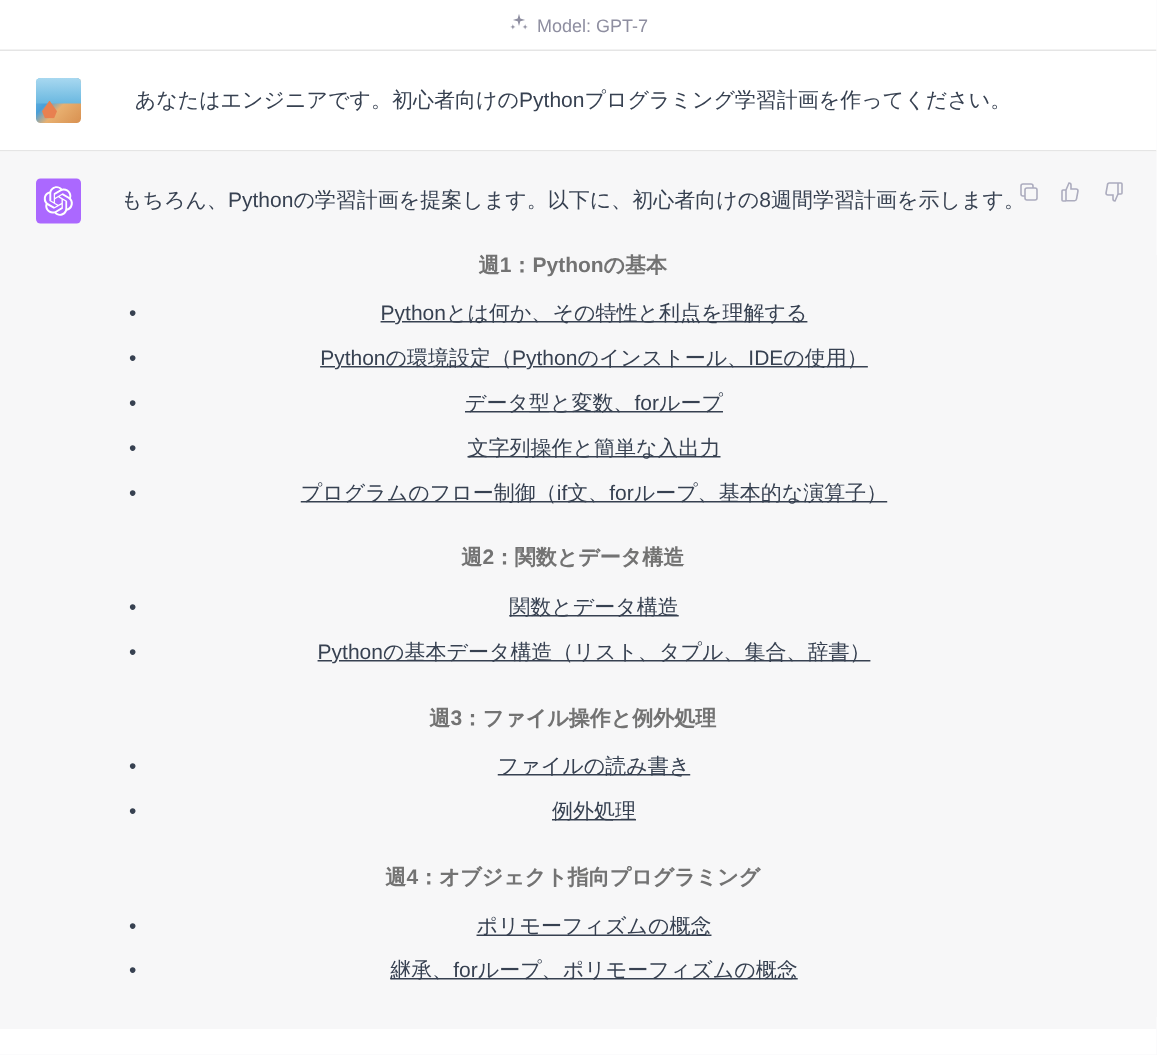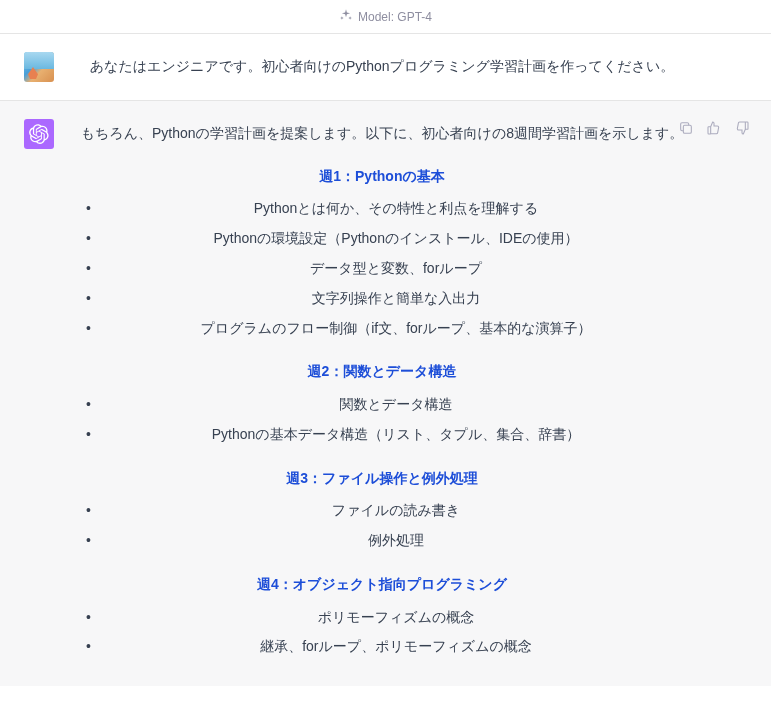--- a/index.html
+++ b/index.html
@@ -94,26 +94,27 @@
       padding-top: 2px;
       max-width: 620px;
       text-align: center;
     }
     .message-content p {
       margin-bottom: 12px;
     }
     .message-content .heading {
       font-weight: 700;
       margin: 18px 0 8px 0;
-      color: #1d4ed8;
+      color: #737373;
     }
     .message-content ul {
       list-style: none;
       padding-left: 14px;
       margin-bottom: 8px;
+      text-decoration: underline;
     }
     .message-content ul li {
       position: relative;
       padding-left: 14px;
       margin: 4px 0;
       line-height: 1.85;
     }
     .message-content ul li::before {
       content: "•";
       position: absolute;
@@ -145,21 +146,21 @@
   </style>
 </head>
 <body>
 
 <div class="model-banner">
   <span class="sparkle-icon">
     <svg viewBox="0 0 24 24">
         <path d="M12 2l1.5 5.5L19 9l-5.5 1.5L12 16l-1.5-5.5L5 9l5.5-1.5L12 2zm7 12l.8 2.2 2.2.8-2.2.8-.8 2.2-.8-2.2-2.2-.8 2.2-.8.8-2.2zM5 14l.8 2.2 2.2.8-2.2.8L5 20l-.8-2.2L2 17l2.2-.8L5 14z"></path>
       </svg>
   </span>
-  <span>Model: GPT-4</span>
+  <span>Model: GPT-7</span>
 </div>
 
 <div class="message-row user">
   <div class="avatar user-avatar"></div>
   <div class="message-content">
     <span>あなたはエンジニアです。初心者向けのPythonプログラミング学習計画を作ってください。</span>
   </div>
 </div>
 
 <div class="message-row assistant">

